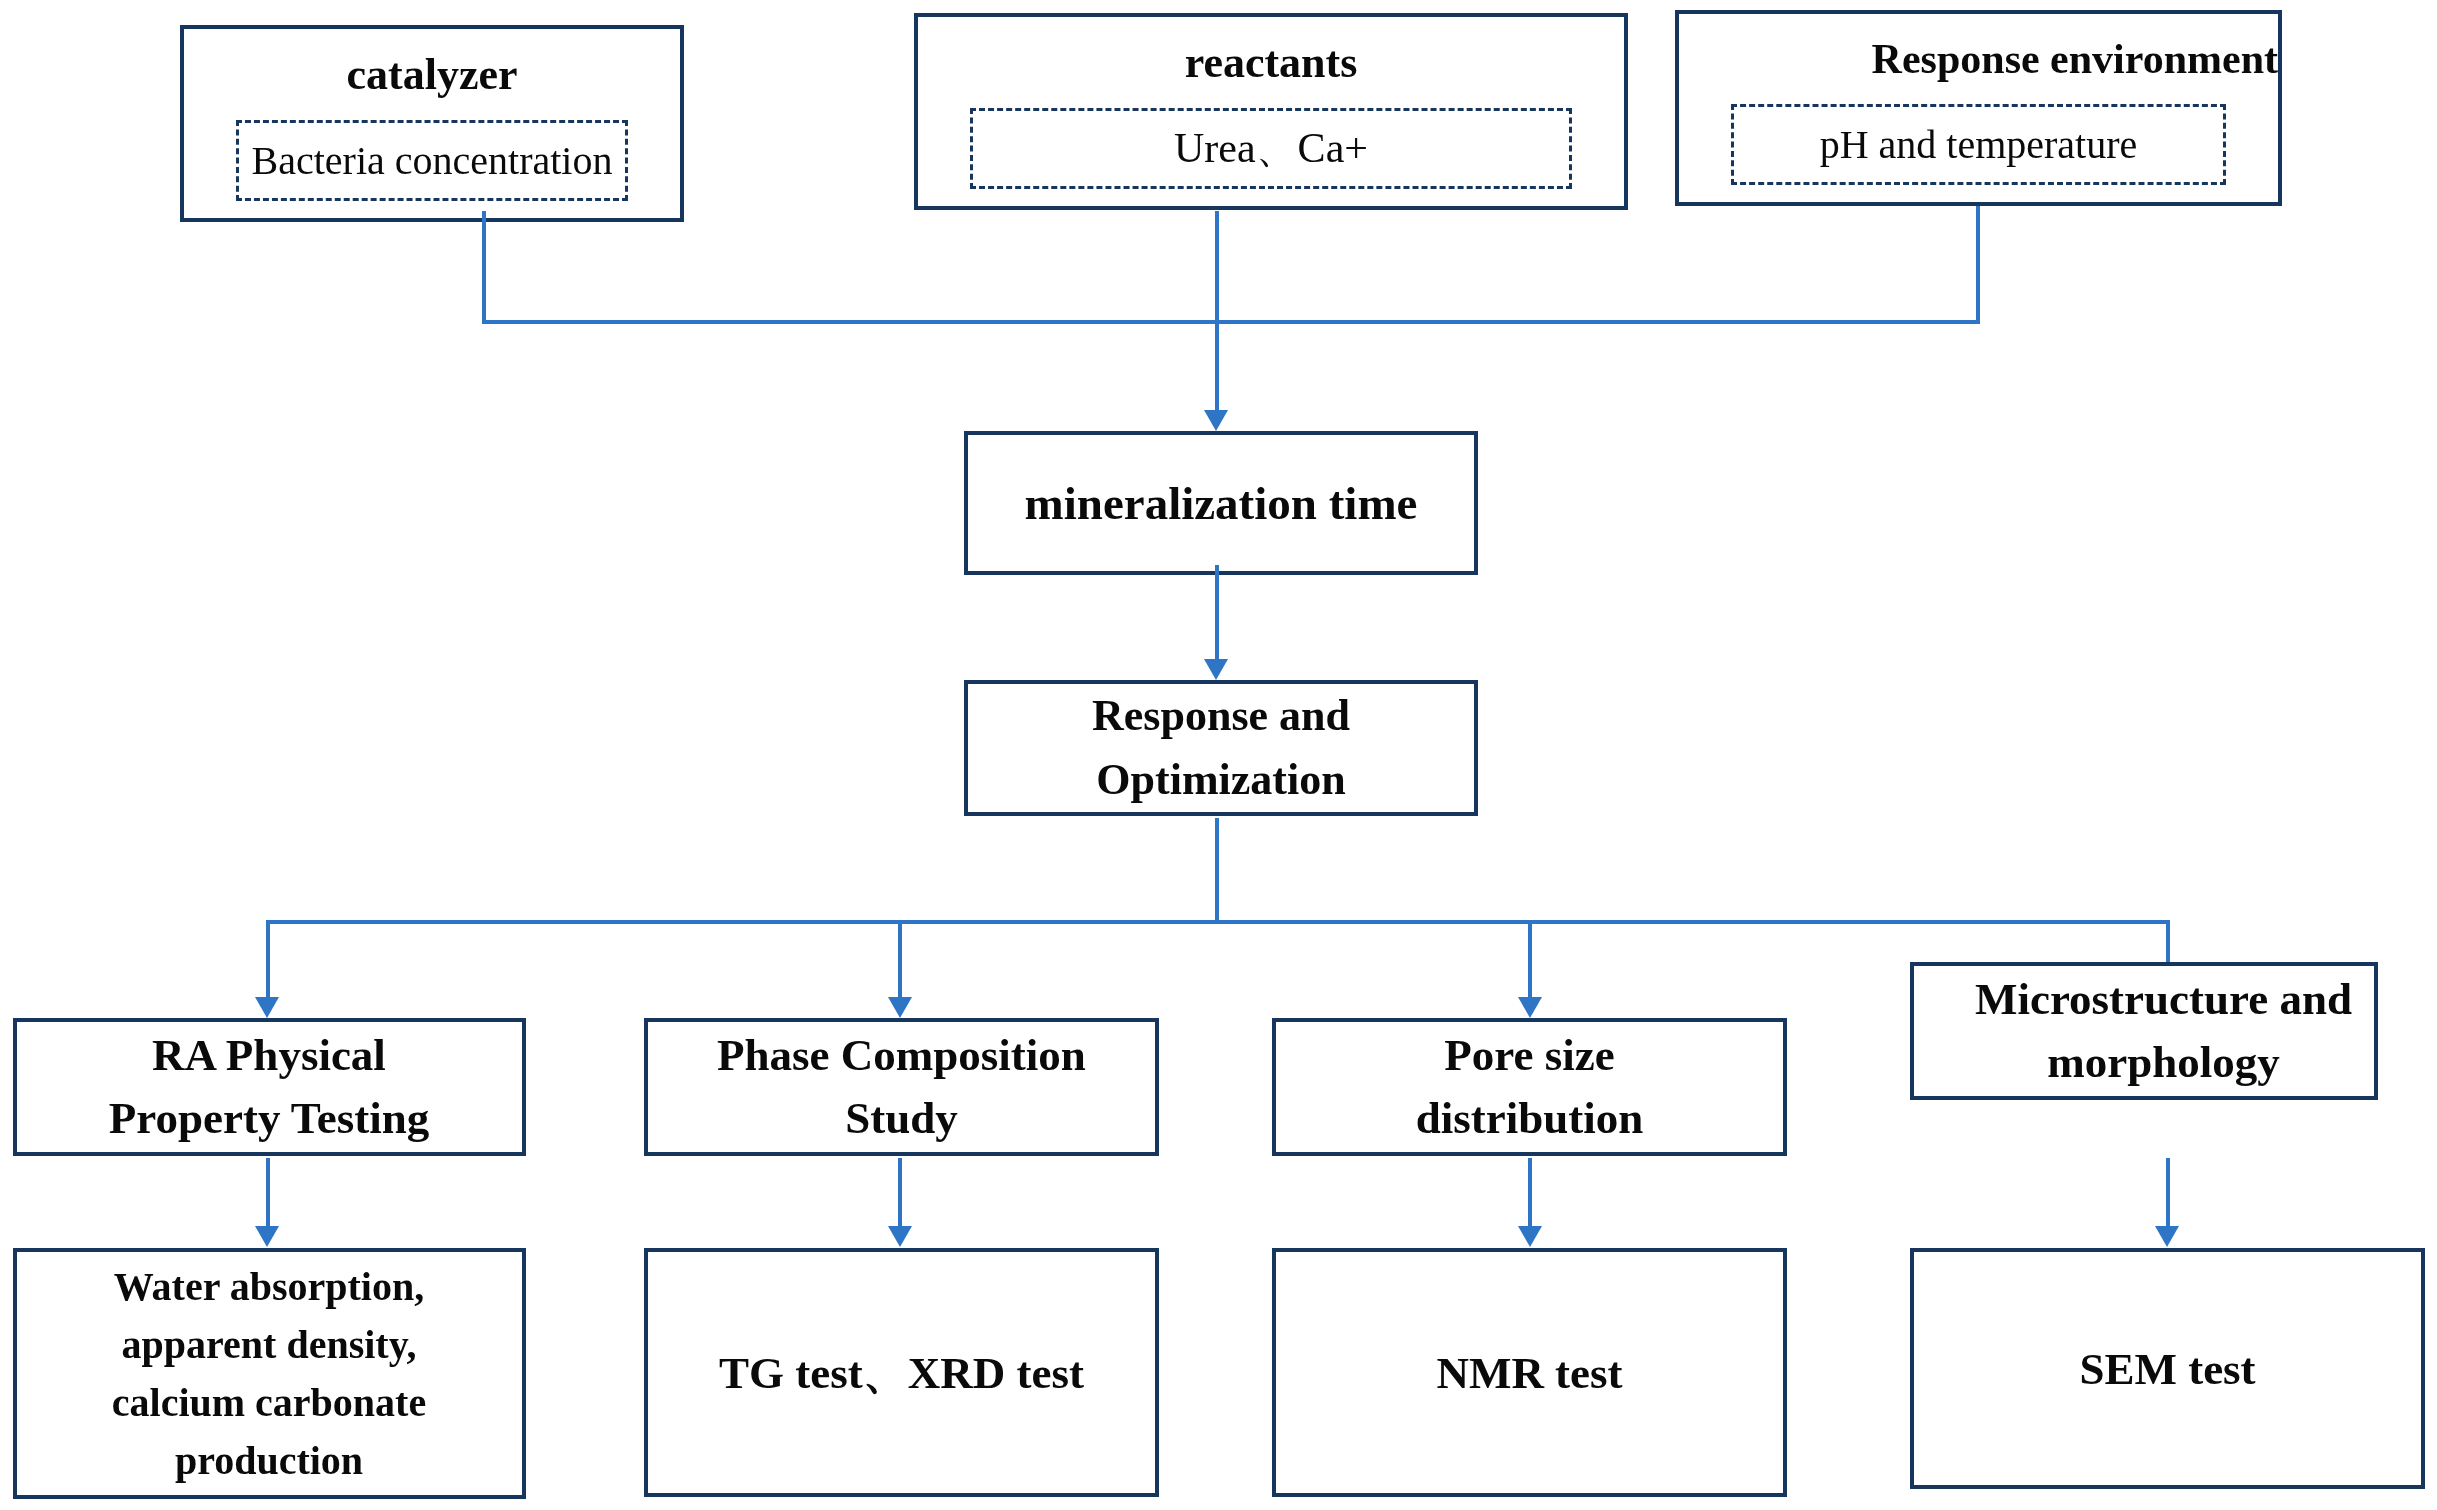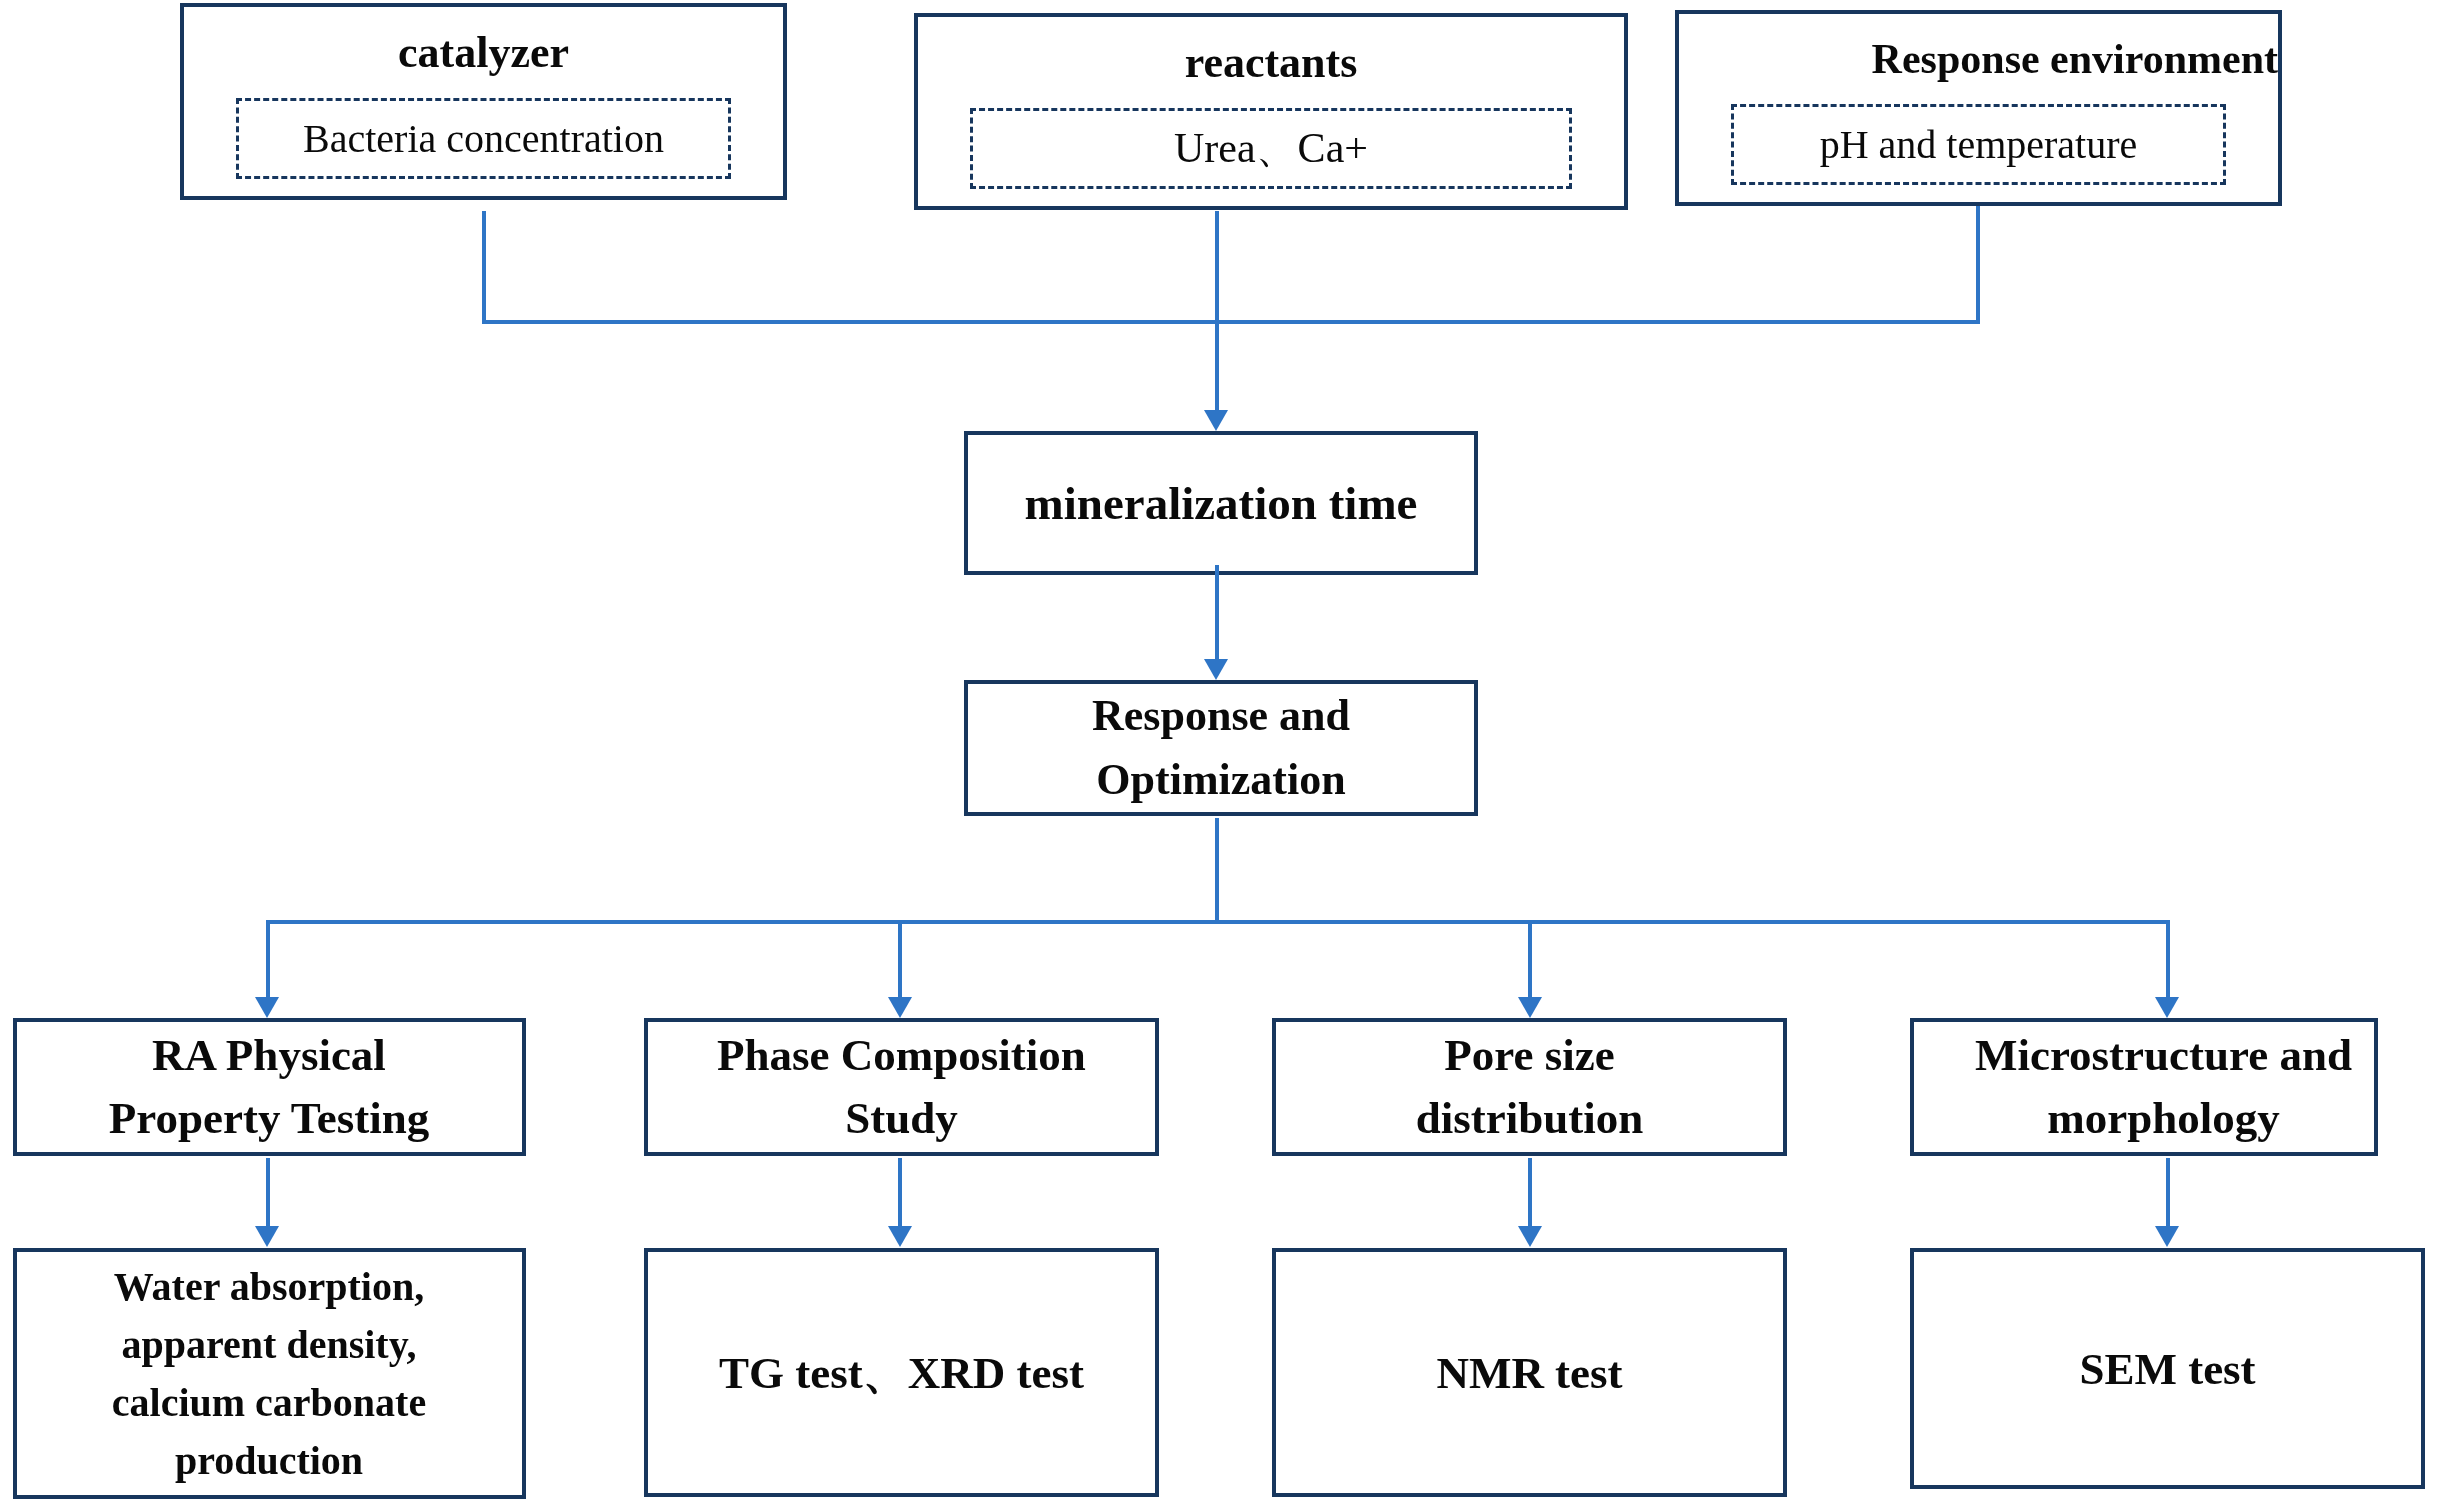--- a/index.html
+++ b/index.html
@@ -62,21 +62,21 @@
   }
   .fs52{font-size:44px;}
   .fs50{font-size:42px;text-align:right;}
   .fs48{font-size:40px;}
 </style>
 </head>
 <body>
 
 <div class="canvas">
 
-  <div class="box top-box" style="left:180px;top:3px;width:607px;height:197px;">
+  <div class="box top-box" style="left:180px;top:25px;width:504px;height:197px;">
     <div class="box-title fs52">catalyzer</div>
     <div class="dashed">
       <span class="fs48">Bacteria concentration</span>
     </div>
   </div>
 
   <div class="box top-box" style="left:914px;top:12.5px;width:714px;height:197px;">
     <div class="box-title fs52">reactants</div>
     <div class="dashed">
       <span class="fs50">Urea、Ca+</span>
@@ -131,21 +131,21 @@
   <div class="box" style="left:644px;top:1018px;width:515px;height:138px;">
     <div class="box-text" style="font-size:45px;line-height:1.4;">Phase Composition
 Study</div>
   </div>
 
   <div class="box" style="left:1272px;top:1018px;width:515px;height:138px;">
     <div class="box-text" style="font-size:45px;line-height:1.4;">Pore size
 distribution</div>
   </div>
 
-  <div class="box" style="left:1910px;top:1018px;width:468px;height:138px;padding-left:39px;">
+  <div class="box" style="left:1910px;top:962px;width:468px;height:138px;padding-left:39px;">
     <div class="box-text" style="font-size:45px;line-height:1.4;">Microstructure and
 morphology</div>
   </div>
 
   <div class="vline" style="left:266px;top:1158px;height:69px;"></div>
   <div class="arrowhead" style="left:255px;top:1226px;"></div>
 
   <div class="vline" style="left:898px;top:1158px;height:69px;"></div>
   <div class="arrowhead" style="left:888px;top:1226px;"></div>
 

